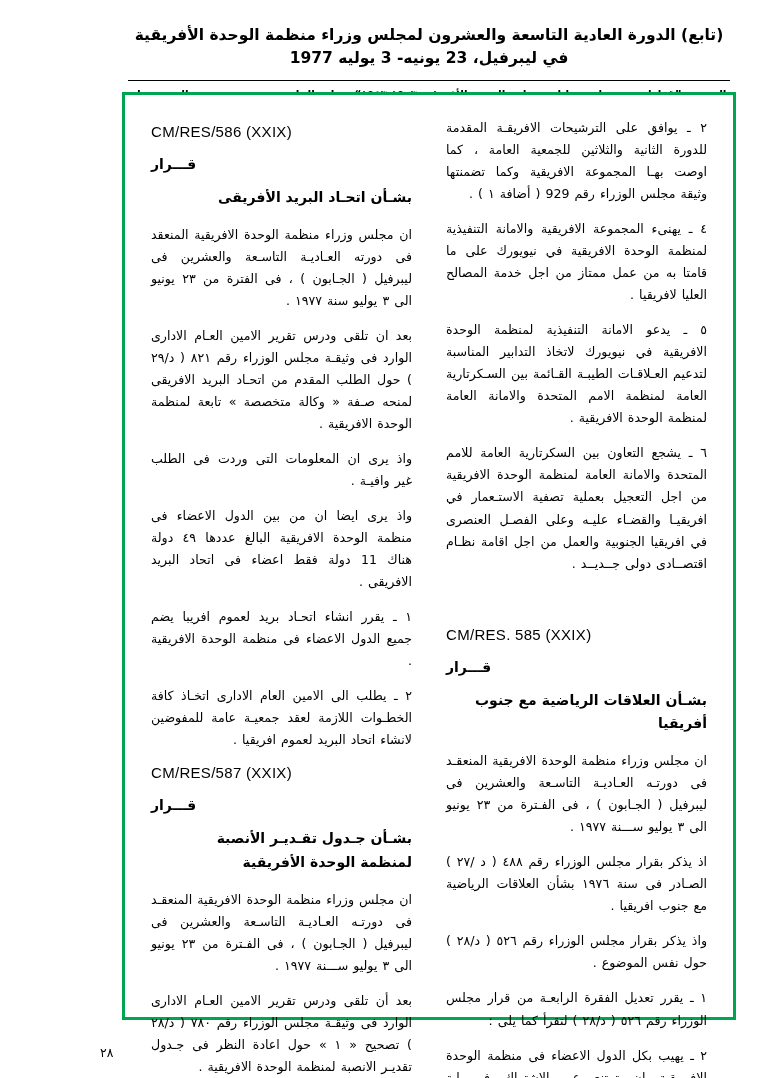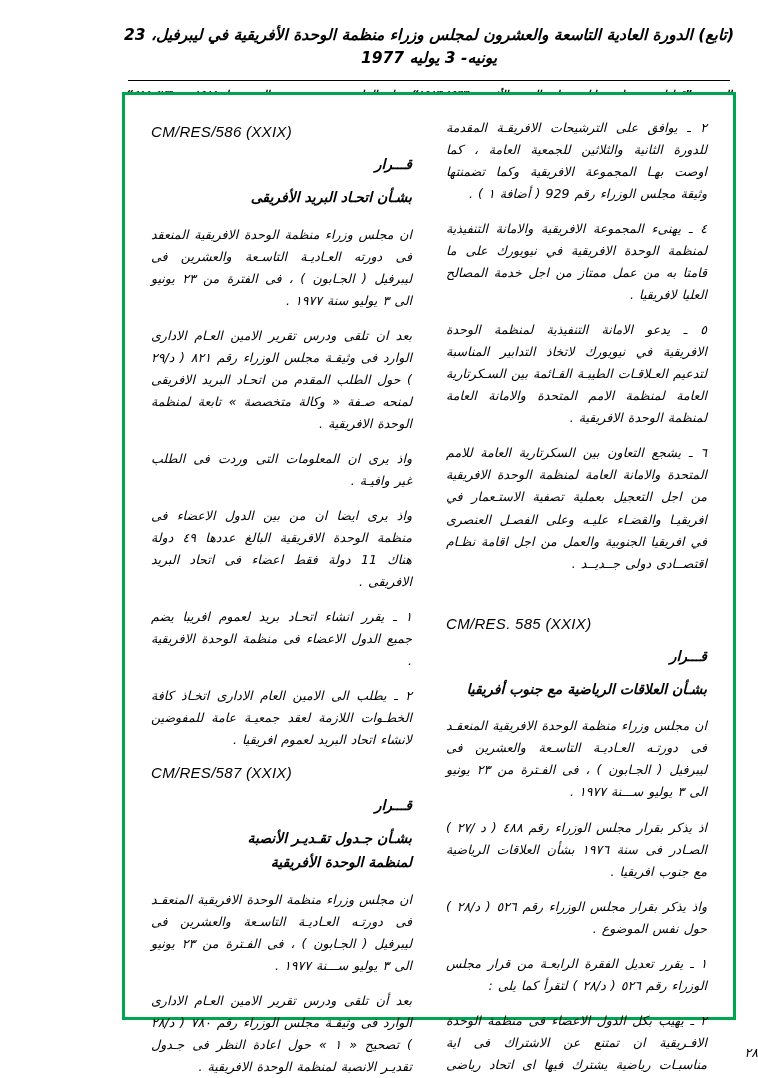--- a/index.html
+++ b/index.html
@@ -14,21 +14,20 @@
     color: #000000;
     position: relative;
     overflow: hidden;
   }
   .page {
     width: 658px;
     height: 1078px;
     box-sizing: border-box;
     padding: 18px 22px 0 22px;
     position: relative;
-    font-style: italic;
   }
   .header {
     text-align: center;
     direction: rtl;
   }
   .header-title {
     font-size: 15.5px;
     font-weight: bold;
     letter-spacing: 0px;
     line-height: 1.5;
@@ -71,23 +70,23 @@
     direction: rtl;
   }
   .res-code {
     font-size: 15px;
     font-family: "Liberation Sans", sans-serif;
     direction: ltr;
     text-align: left;
     margin: 6px 0 16px 0;
     letter-spacing: 0.3px;
   }
-  .col-right .res-code { margin-top: 1px; }
+  .col-right .res-code { margin-top: 12px; }
   .qarar {
-    text-align: right;
+    text-align: left;
     font-size: 14px;
     font-weight: bold;
     letter-spacing: 5px;
     margin: 4px 0 14px 0;
   }
   .subject {
     font-size: 14px;
     font-weight: bold;
     line-height: 1.7;
     margin: 0 0 14px 0;
@@ -99,21 +98,21 @@
     text-align-last: right;
     margin: 0 0 13px 0;
     word-spacing: 1px;
   }
   .spacer-lg { height: 26px; }
   .page-number {
     position: absolute;
     bottom: 18px;
     left: 0;
     right: 0;
-    text-align: right;
+    text-align: left;
     font-size: 12.5px;
     letter-spacing: 1px;
     margin-top: 44px;
   }
 </style>
 </head>
 <body>
 
 <div class="page">
 

